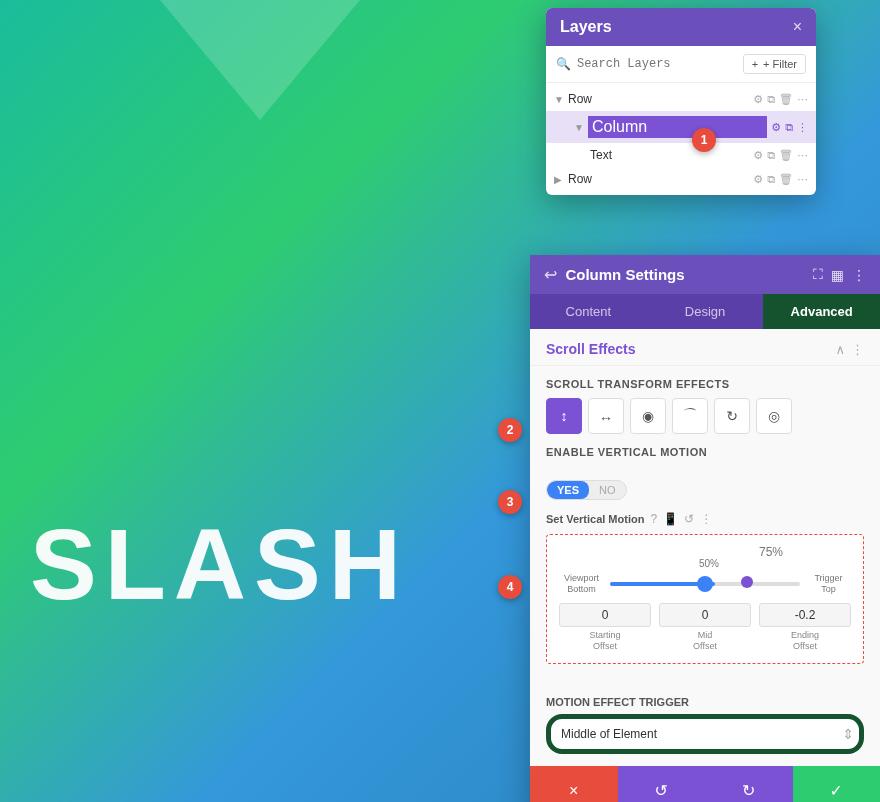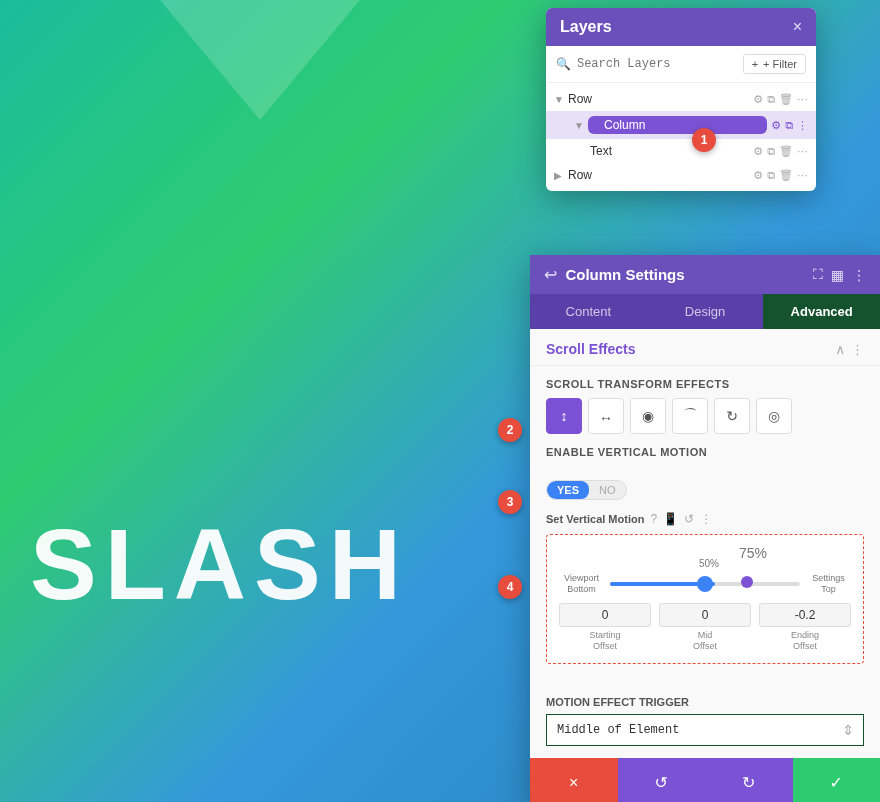--- a/index.html
+++ b/index.html
@@ -122,23 +122,23 @@
     .layer-label {
       flex: 1;
       font-size: 12px;
       color: #333;
       font-weight: 500;
     }
 
     .layer-label.active-label {
       background: #7b52d3;
       color: white;
-      padding: 2px 16px;
-      border-radius: 6px;
-      font-size: 12px;
+      padding: 2px 4px;
+      border-radius: 0;
+      font-size: 16px;
     }
 
     .layer-icons {
       display: flex;
       gap: 4px;
       align-items: center;
     }
 
     .layer-icon-btn {
       color: #aaa;
@@ -449,29 +449,28 @@
     .trigger-label {
       font-size: 11px;
       font-weight: 600;
       color: #555;
       margin-bottom: 6px;
       text-transform: uppercase;
     }
 
     .trigger-select {
       width: 100%;
-      border: 1px solid #14532d;
-      border-radius: 0;
+      border: 5px solid #14532d;
+      border-radius: 16px;
       padding: 8px 10px;
       font-size: 12px;
       color: #333;
       background: white;
       cursor: pointer;
       appearance: none;
-      font-family: Liberation Mono, monospace;
       -webkit-appearance: none;
     }
 
     .trigger-select-wrapper {
       position: relative;
     }
 
     .trigger-select-arrow {
       position: absolute;
       right: 10px;
@@ -689,31 +688,31 @@
         <span class="motion-icon">?</span>
         <span class="motion-icon">📱</span>
         <span class="motion-icon">↺</span>
         <span class="motion-icon">⋮</span>
       </div>
 
       <div class="slider-container">
 
         <div style="display:flex;margin-bottom:4px;padding-left:50px;">
           <span style="margin-left:90px;font-size:10px;color:#777;margin-top:13px;">50%</span>
-          <span style="margin-left:20px;font-size:14px;color:#777;">75%</span>
+          <span style="margin-left:40px;font-size:12px;color:#777;">75%</span>
         </div>
 
         <div class="slider-track-row">
           <div class="slider-side-label">Viewport Bottom</div>
           <div class="slider-track">
             <div class="slider-fill"></div>
             <div class="slider-thumb"></div>
             <div class="slider-thumb-2"></div>
           </div>
-          <div class="slider-side-label">Settings Top</div>
+          <div class="slider-side-label">Trigger Top</div>
         </div>
 
         <div class="offset-fields">
           <div class="offset-field">
             <input class="offset-input" type="text" value="0" style="">
             <div class="offset-sublabel">Starting<br>Offset</div>
           </div>
           <div class="offset-field">
             <input class="offset-input" type="text" value="0" style="">
             <div class="offset-sublabel">Mid<br>Offset</div>

